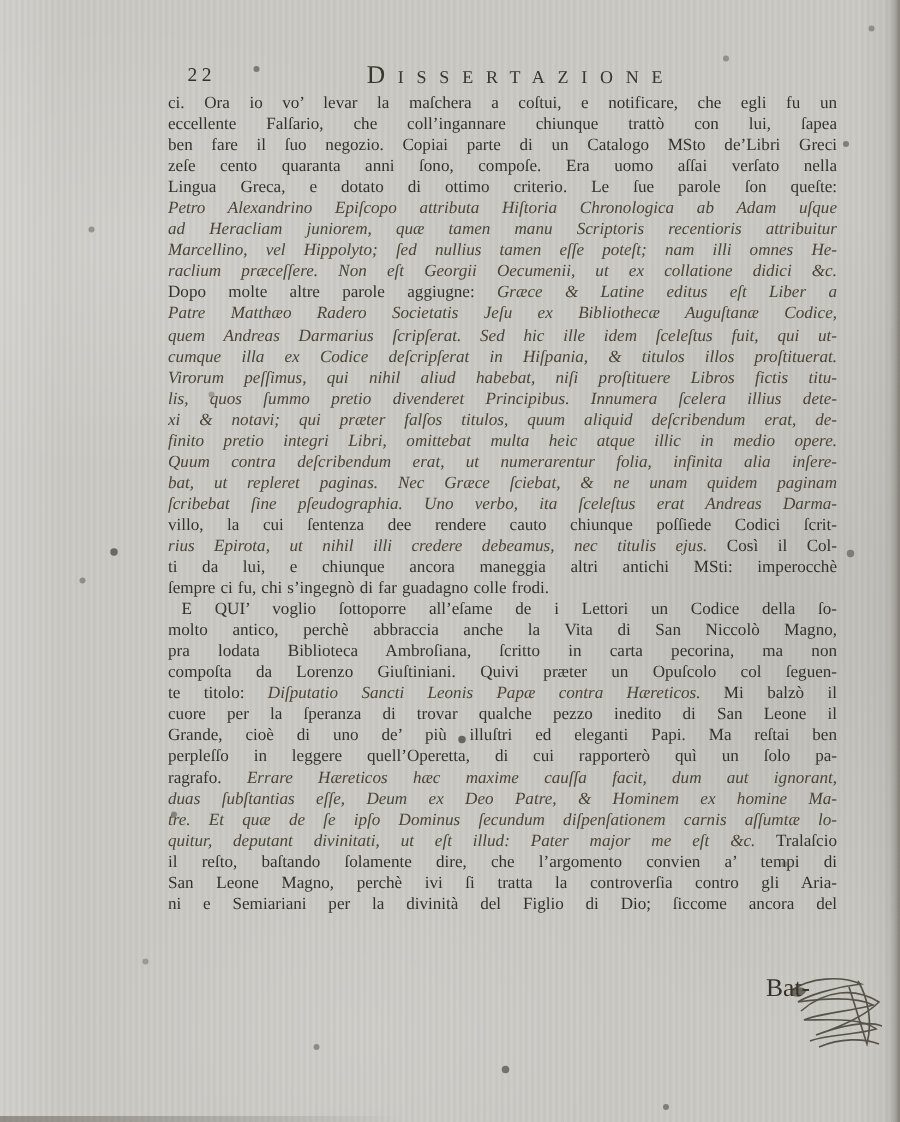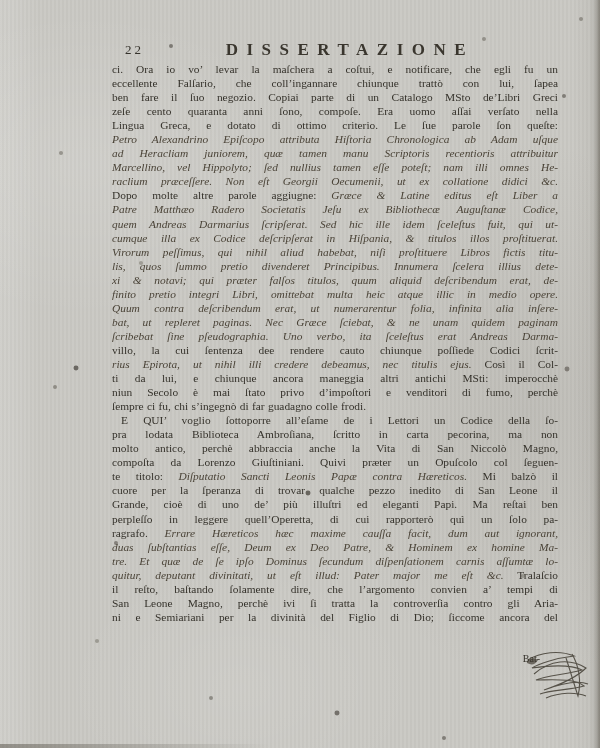--- a/index.html
+++ b/index.html
@@ -15,37 +15,37 @@
       radial-gradient(ellipse 260px 180px at 40% 92%, rgba(255,255,255,0.08), transparent 70%),
       linear-gradient(to right, rgba(255,255,255,0.10) 0 10px, transparent 40px),
       linear-gradient(to left, rgba(80,75,65,0.28), rgba(80,75,65,0.05) 10px, transparent 28px);
     font-family:"Liberation Serif","DejaVu Serif",serif;
     color:#35322b;
   }
   .header{position:absolute;left:112px;top:40px;width:446px;height:17px;}
   .pagenum{position:absolute;left:13px;top:2px;font-size:13px;letter-spacing:3px;}
   .runtitle{
     position:absolute;left:50%;top:0;transform:translateX(-44%);
-    font-size:17px;letter-spacing:8.5px;white-space:nowrap;font-weight:bold;
+    font-size:12px;letter-spacing:8.5px;white-space:nowrap;font-weight:normal;
     color:#3a362e;
     text-align:right;
   }
   .runtitle::first-letter{font-size:17px;}
   .textblock{position:absolute;left:112px;top:62px;width:446px;font-family:Liberation Serif, serif;}
   .line{
     height:14.05px;line-height:14.05px;font-size:11.4px;
     text-align:justify;text-align-last:justify;overflow:hidden;
     word-spacing:0.5px;
   }
   .line.nj{text-align-last:left;}
   .line.ind{text-indent:9px;}
   .it{font-style:italic;color:var(--ink-it,#4a4337);}
   .catchword{
     position:absolute;top:652px;left:112px;width:428px;
-    text-align:right;font-size:10px;line-height:14px;
+    text-align:right;font-size:17px;line-height:14px;
   }
   .scribble{position:absolute;left:526px;top:640px;}
   .speck-layer{
     position:absolute;top:0;left:0;width:2px;height:2px;border-radius:50%;background:transparent;
     box-shadow:
       170px 45px 0 1px rgba(50,45,38,.50),
       75px 367px 0 1.5px rgba(45,40,33,.60),
       307px 492px 0 1.5px rgba(45,40,33,.62),
       115px 542px 0 1px rgba(50,45,38,.45),
       60px 152px 0 1px rgba(60,55,45,.38),
@@ -97,25 +97,24 @@
       <div class="line"><span class="it">Virorum peſſimus, qui nihil aliud habebat, niſi proſtituere Libros fictis titu-</span></div>
       <div class="line"><span class="it">lis, quos ſummo pretio divenderet Principibus. Innumera ſcelera illius dete-</span></div>
       <div class="line"><span class="it">xi &amp; notavi; qui præter falſos titulos, quum aliquid deſcribendum erat, de-</span></div>
       <div class="line"><span class="it">finito pretio integri Libri, omittebat multa heic atque illic in medio opere.</span></div>
       <div class="line"><span class="it">Quum contra deſcribendum erat, ut numerarentur folia, infinita alia inſere-</span></div>
       <div class="line"><span class="it">bat, ut repleret paginas. Nec Græce ſciebat, &amp; ne unam quidem paginam</span></div>
       <div class="line"><span class="it">ſcribebat ſine pſeudographia. Uno verbo, ita ſceleſtus erat Andreas Darma-</span></div>
       <div class="line"><span>villo, la cui ſentenza dee rendere cauto chiunque poſſiede Codici ſcrit-</span></div>
       <div class="line"><span class="it">rius Epirota, ut nihil illi credere debeamus, nec titulis ejus.</span><span> Così il Col-</span></div>
       <div class="line"><span>ti da lui, e chiunque ancora maneggia altri antichi MSti: imperocchè</span></div>
-      <div class="line"><span>niun Secolo è mai ſtato privo d’impoſtori e venditori di fumo, perchè</span></div>
       <div class="line nj"><span>ſempre ci fu, chi s’ingegnò di far guadagno colle frodi.</span></div>
       <div class="line ind"><span>E QUI’ voglio ſottoporre all’eſame de i Lettori un Codice della ſo-</span></div>
+      <div class="line"><span>molto antico, perchè abbraccia anche la Vita di San Niccolò Magno,</span></div>
       <div class="line"><span>pra lodata Biblioteca Ambroſiana, ſcritto in carta pecorina, ma non</span></div>
-      <div class="line"><span>molto antico, perchè abbraccia anche la Vita di San Niccolò Magno,</span></div>
       <div class="line"><span>compoſta da Lorenzo Giuſtiniani. Quivi præter un Opuſcolo col ſeguen-</span></div>
       <div class="line"><span>te titolo: </span><span class="it">Diſputatio Sancti Leonis Papæ contra Hæreticos.</span><span> Mi balzò il</span></div>
       <div class="line"><span>cuore per la ſperanza di trovar qualche pezzo inedito di San Leone il</span></div>
       <div class="line"><span>Grande, cioè di uno de’ più illuſtri ed eleganti Papi. Ma reſtai ben</span></div>
       <div class="line"><span>perpleſſo in leggere quell’Operetta, di cui rapporterò quì un ſolo pa-</span></div>
       <div class="line"><span>ragrafo. </span><span class="it">Errare Hæreticos hæc maxime cauſſa facit, dum aut ignorant,</span></div>
       <div class="line"><span class="it">duas ſubſtantias eſſe, Deum ex Deo Patre, &amp; Hominem ex homine Ma-</span></div>
       <div class="line"><span class="it">tre. Et quæ de ſe ipſo Dominus ſecundum diſpenſationem carnis aſſumtæ lo-</span></div>
       <div class="line"><span class="it">quitur, deputant divinitati, ut eſt illud: Pater major me eſt &amp;c.</span><span> Tralaſcio</span></div>
       <div class="line"><span>il reſto, baſtando ſolamente dire, che l’argomento convien a’ tempi di</span></div>

